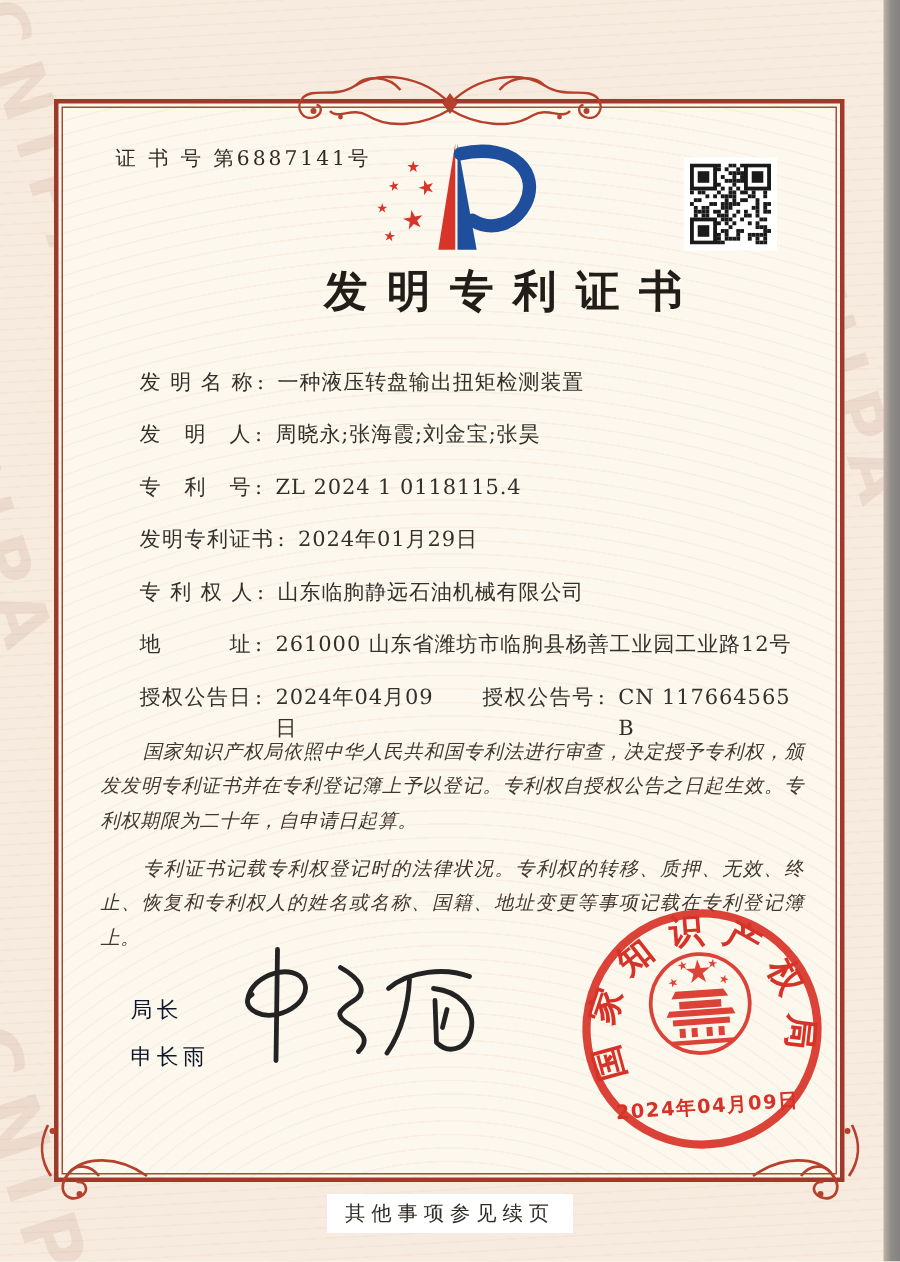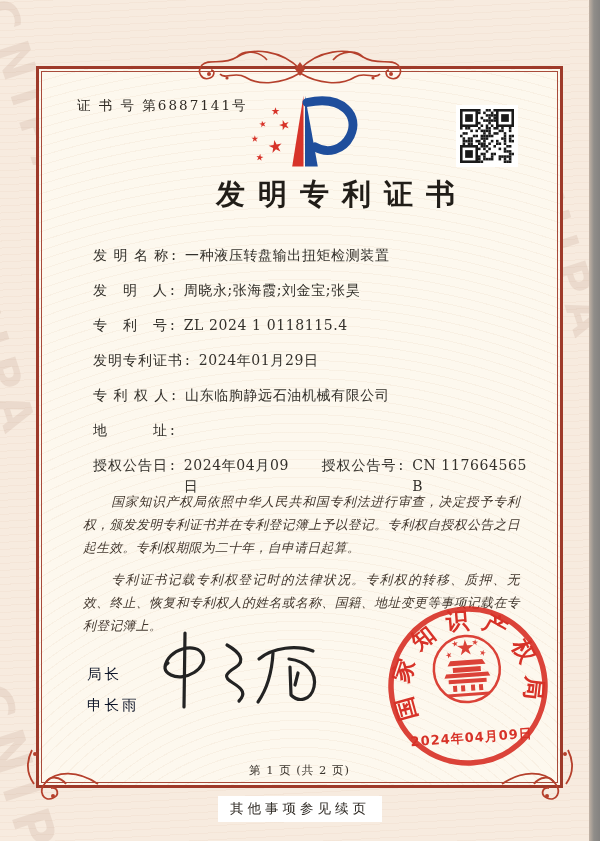--- a/index.html
+++ b/index.html
@@ -59,21 +59,21 @@
   }
   .flabel{white-space:pre;letter-spacing:1px;}
   .colon{margin:0 9px 0 2px;}
   .fvalue{letter-spacing:0.6px;}
   .pair2{margin-left:26px;}
   .paras{
     position:absolute;left:28px;right:24px;top:422px;
     font-size:12.8px;line-height:1.78;text-align:justify;
     color:#42372e;font-style:italic;
   }
-  .paras p{margin:0 16px 10px;text-indent:2.2em;letter-spacing:0.4px;}
+  .paras p{margin:0 0 10px;text-indent:2.2em;letter-spacing:0.4px;font-family:Liberation Mono, monospace;}
   .signer{
     position:absolute;left:48px;top:590px;
     font-size:14.5px;line-height:2.15;letter-spacing:3px;color:#0f172a;
   }
   .signature{position:absolute;left:112px;top:556px;width:180px;height:95px;}
   .seal{
     position:absolute;left:344px;top:532px;width:170px;height:170px;
     transform:rotate(-4deg);opacity:0.95;
   }
   .page-indicator{
@@ -301,20 +301,21 @@
         <span class="fvalue">2024年01月29日</span>
     </div>
     <div class="frow">
       <span class="flabel">专 利 权 人</span>
         <span class="colon">:</span>
         <span class="fvalue">山东临朐静远石油机械有限公司</span>
     </div>
     <div class="frow">
       <span class="flabel">地　　　址</span>
         <span class="colon">:</span>
+        <span class="fvalue">261000 山东省潍坊市临朐县杨善工业园工业路12号</span>
     </div>
     <div class="frow">
       <span class="flabel">授权公告日</span>
         <span class="colon">:</span>
         <span class="fvalue">2024年04月09日</span>
       <span class="flabel pair2">授权公告号</span>
         <span class="colon">:</span>
         <span class="fvalue">CN 117664565 B</span>
     </div>
   </div>
@@ -363,21 +364,20 @@
       <rect x="66" y="78" width="38" height="4"></rect>
       <rect x="70" y="84" width="4" height="6"></rect>
         <rect x="78" y="84" width="4" height="6"></rect>
       <rect x="88" y="84" width="4" height="6"></rect>
         <rect x="96" y="84" width="4" height="6"></rect>
       <rect x="64" y="92" width="42" height="3"></rect>
     </g>
     <text x="85" y="141" text-anchor="middle" font-size="13" font-weight="bold" fill="#d6281e" letter-spacing="1" font-family="&quot;DejaVu Sans&quot;,&quot;Liberation Sans&quot;,sans-serif">2024年04月09日</text>
   </svg>
 
-  <div class="page-indicator">第 1 页 (共 2 页)</div>
 </div>
 
 <svg class="orn-top" viewBox="0 0 230 56">
   <g id="ornL" stroke="#b5402c" stroke-width="1.6" fill="none">
     <path d="M115,31 C96,12 68,9 52,19 C38,28 24,20 17,27 C11,34 17,43 25,40 C30,38 30,32 26,32"></path>
     <path d="M115,35 C97,46 74,48 60,39 C50,33 40,42 35,36"></path>
     <path d="M82,22 C74,12 58,12 52,19"></path>
     <circle cx="24" cy="36" r="2" fill="#b5402c" stroke="none"></circle>
     <circle cx="42" cy="40" r="1.6" fill="#b5402c" stroke="none"></circle>
   </g>

